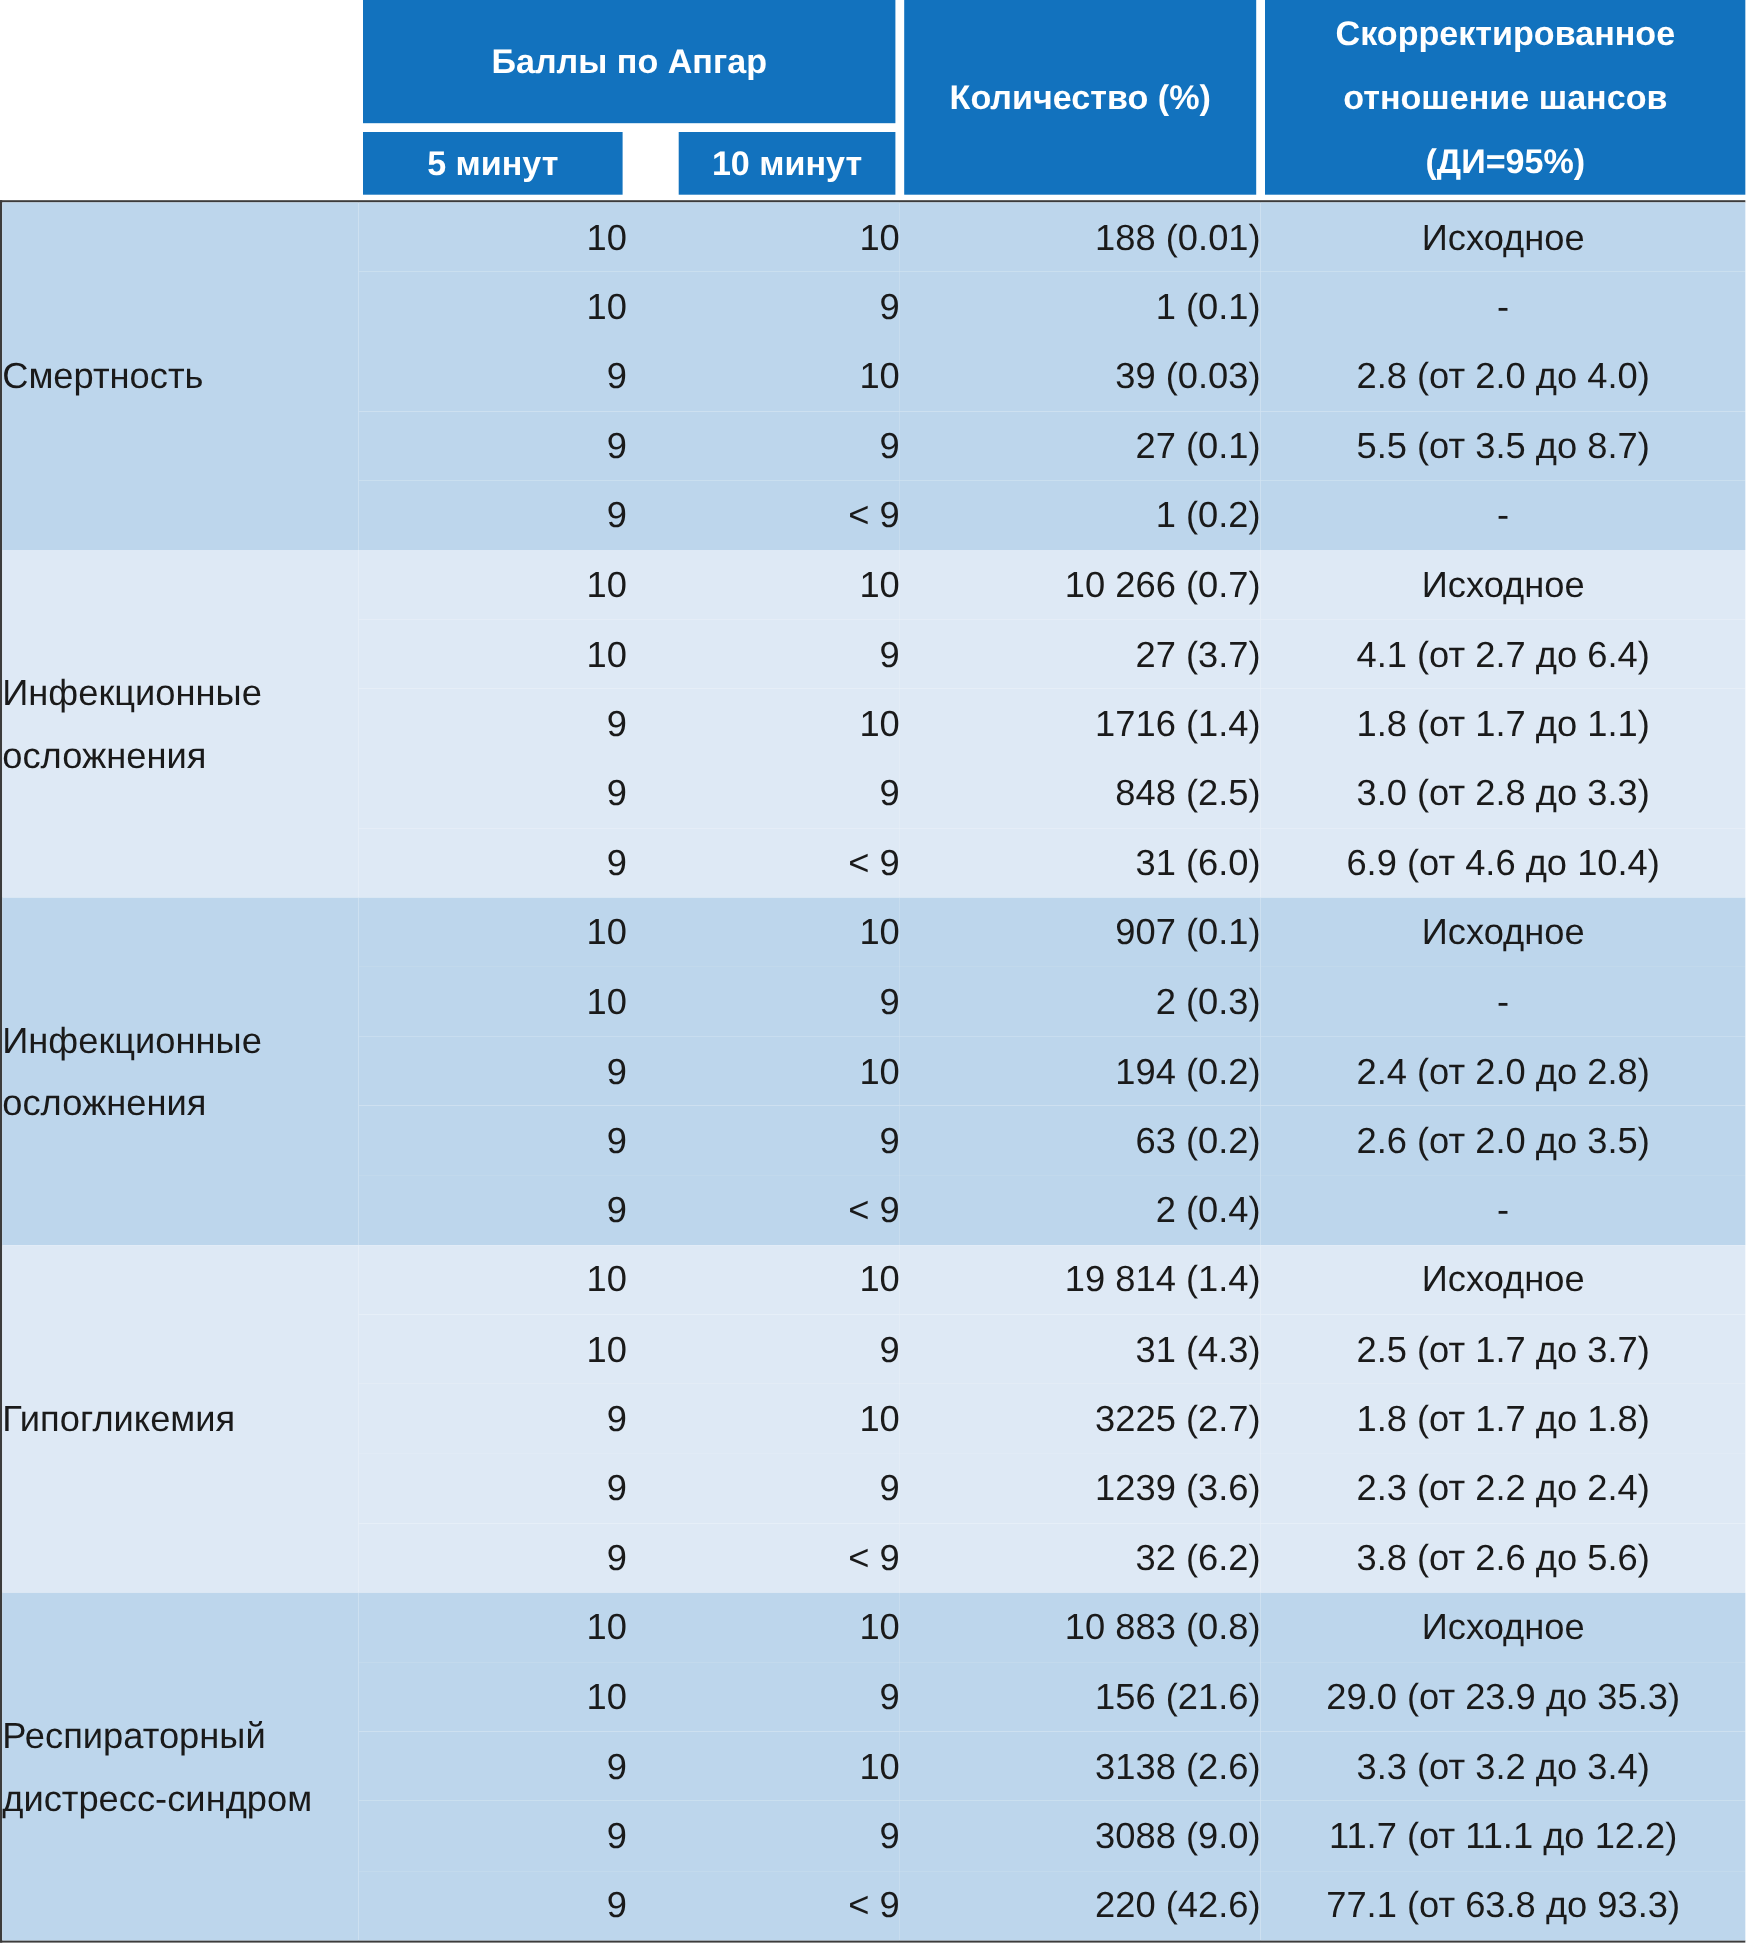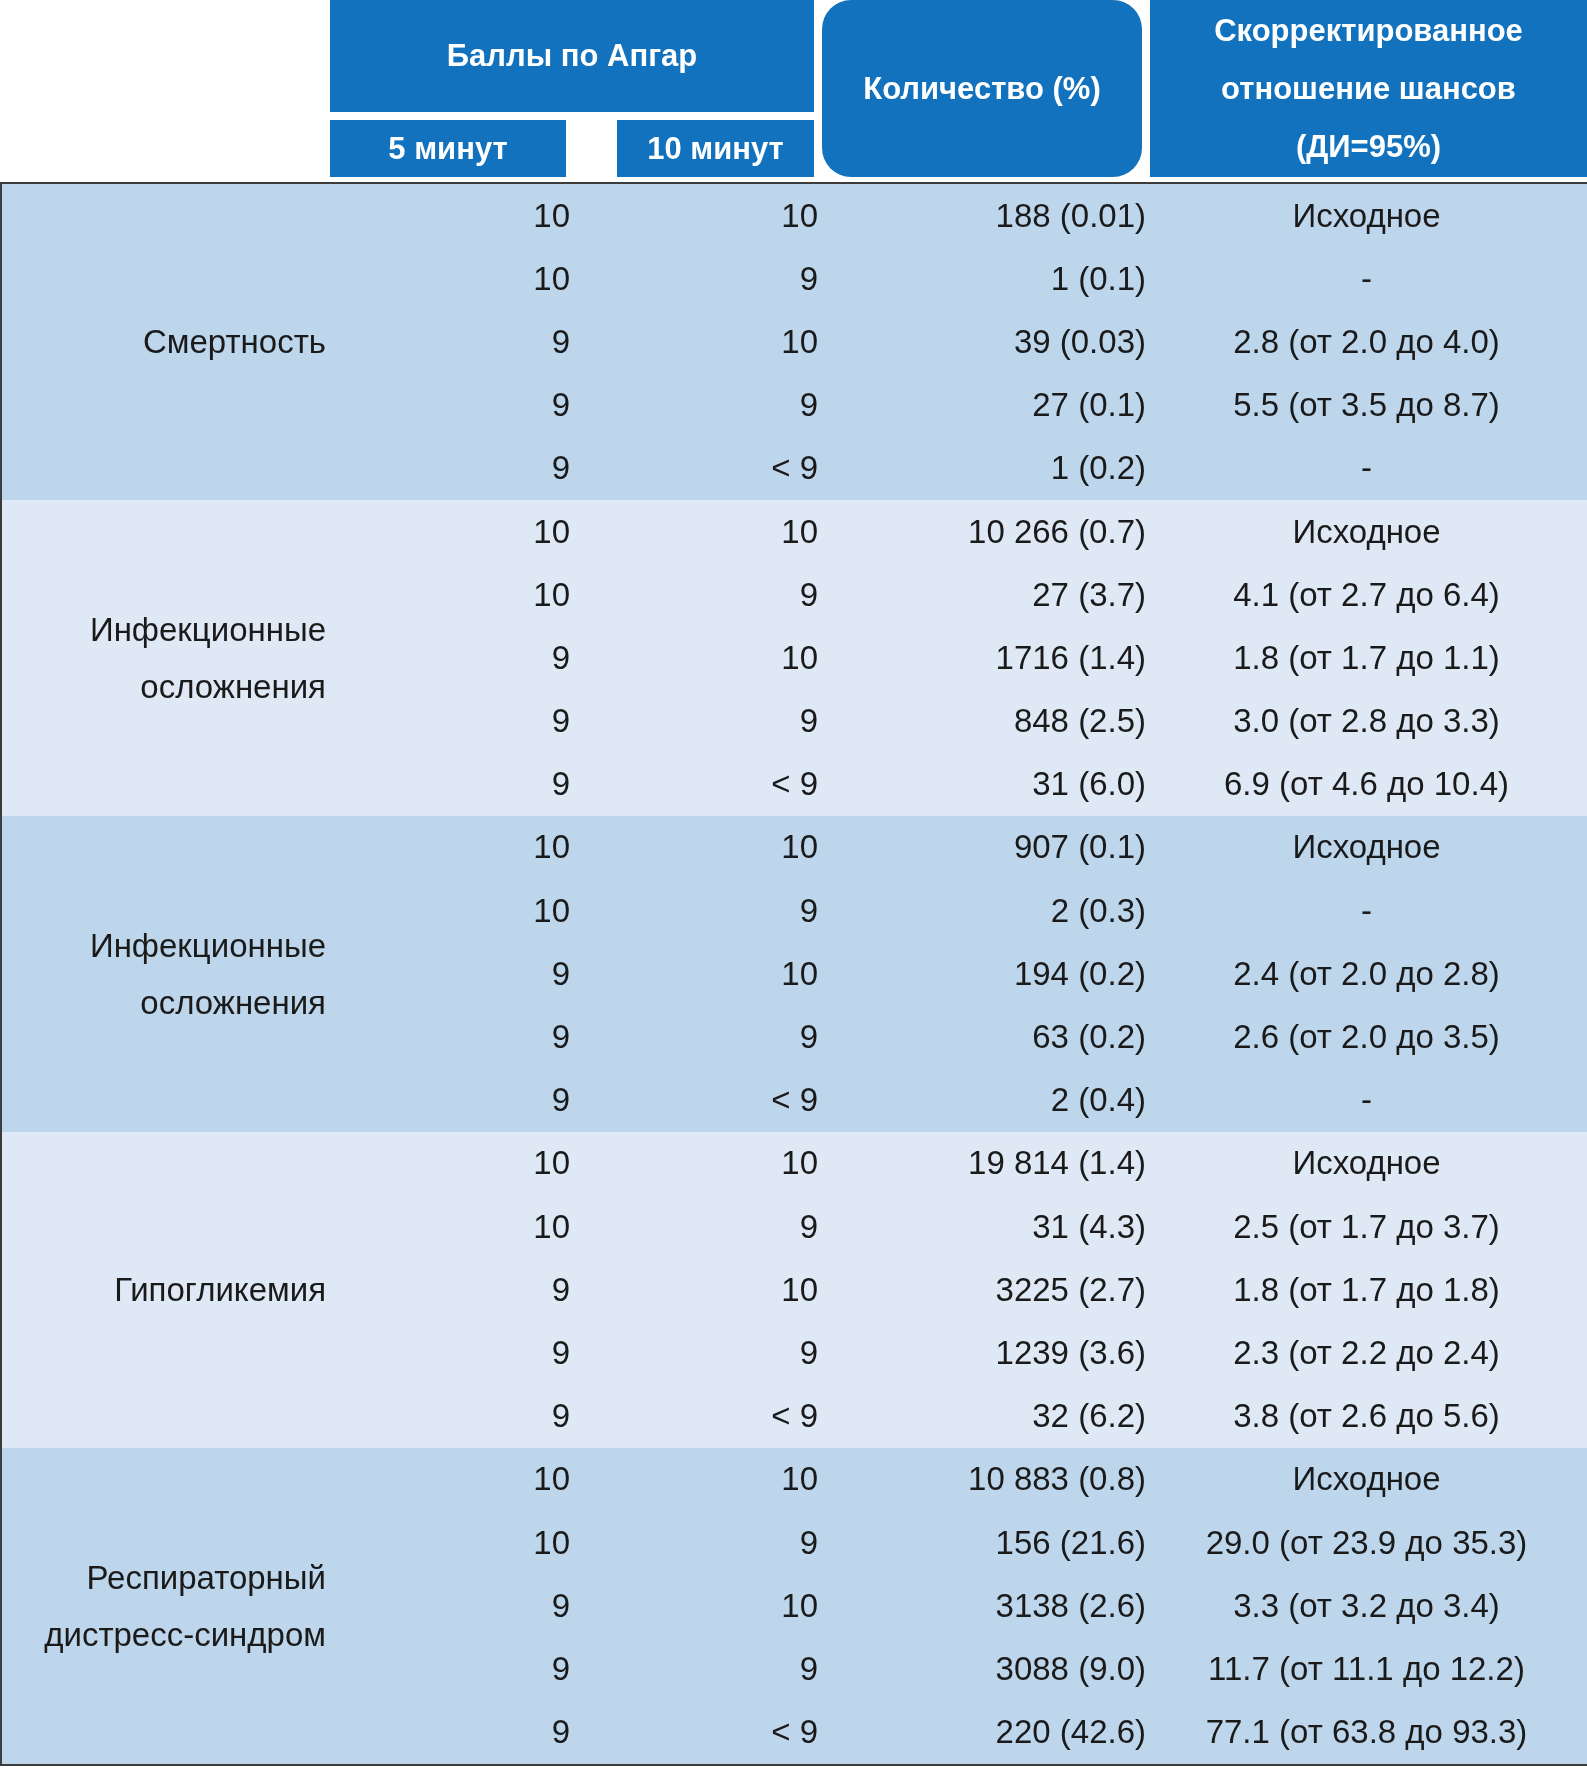--- a/index.html
+++ b/index.html
@@ -31,21 +31,21 @@
     font-size: 31px;
     display: flex;
     align-items: center;
     justify-content: center;
     text-align: center;
   }
   .hcell.criteria { grid-row: 1 / 3; grid-column: 1; }
   .hcell.apgar    { grid-row: 1;     grid-column: 2 / 4; }
   .hcell.m5       { grid-row: 2;     grid-column: 2; }
   .hcell.m10      { grid-row: 2;     grid-column: 3; margin-left: 43px; }
-  .hcell.count    { grid-row: 1 / 3; grid-column: 4; border-radius: 29px; }
+  .hcell.count    { grid-row: 1 / 3; grid-column: 4; }
   .hcell.odds     { grid-row: 1 / 3; grid-column: 5; line-height: 58px; padding: 0 2px; }
 
   
   .body-wrap {
     margin-top: 5px;
     border-left: 2px solid #3c3c3c;
     border-top: 2px solid #3c3c3c;
     border-bottom: 2px solid #3c3c3c;
     width: 1585px;
   }
@@ -61,21 +61,21 @@
   table.body col.c3 { width: 248px; }
   table.body col.c4 { width: 328px; }
   table.body col.c5 { width: 441px; }
   tbody.dark  { background: #BDD6EC; }
   tbody.light { background: #DEE9F5; }
   table.body tr { height: 63.2px; }
   table.body td { padding: 0; vertical-align: middle; }
   td.num  { text-align: right; padding-right: 45px; }
   td.oddc { text-align: center; padding-right: 44px; }
   td.crit {
-    text-align: right;
+    text-align: left;
     padding-left: 38px;
     padding-right: 58px;
     vertical-align: middle;
     line-height: 57px;
   }
 </style>
 </head>
 <body>
 
 <div id="page">

